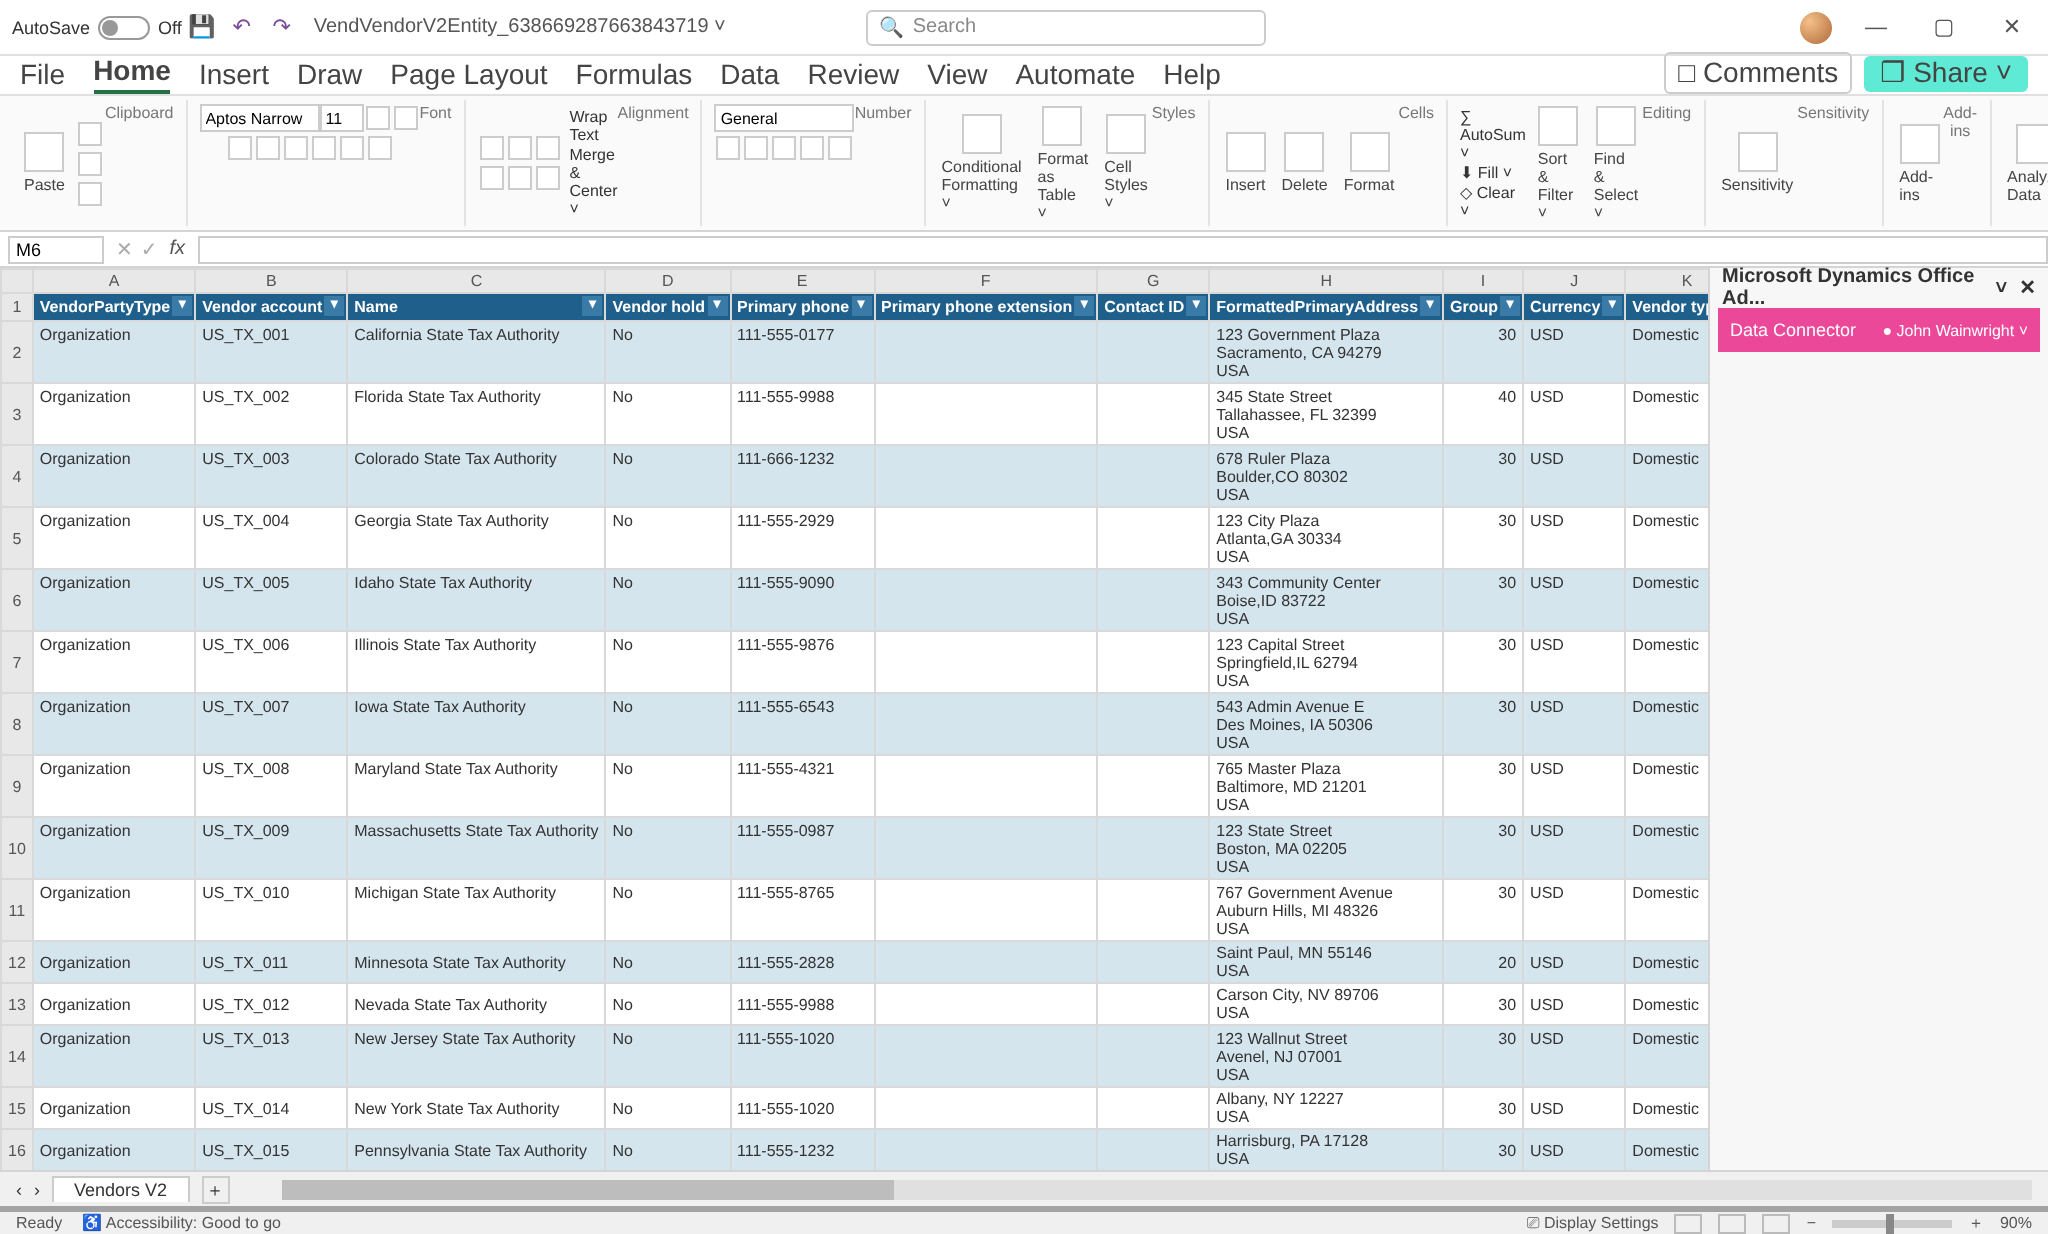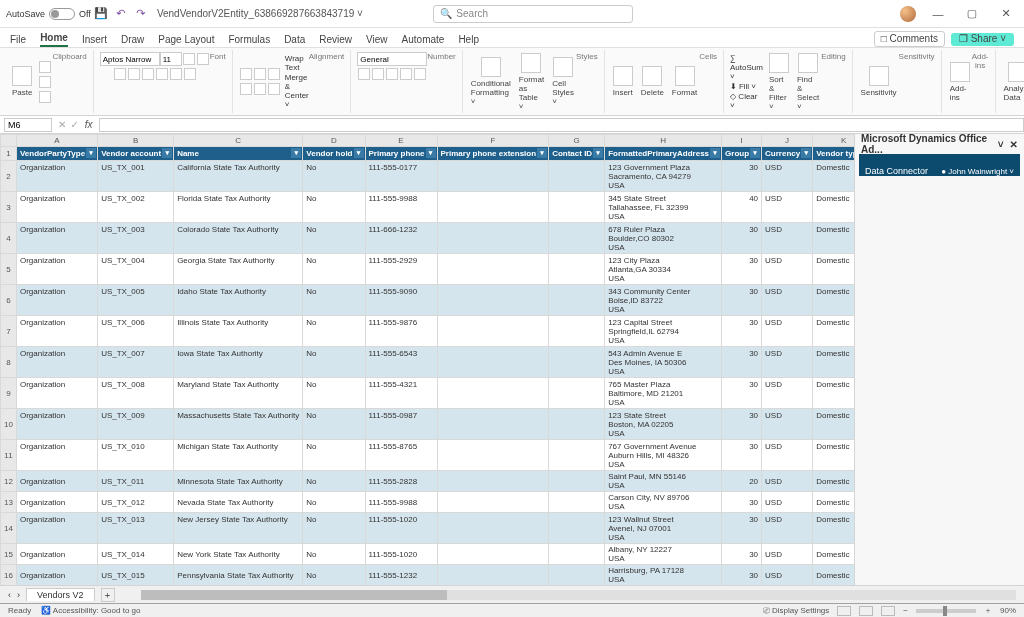--- a/index.html
+++ b/index.html
@@ -12,21 +12,21 @@
 .toggle-oval::after { content: ""; position: absolute; left: 1px; top: 1px; width: 8px; height: 8px; background: #999; border-radius: 4px; }
 .qat-icon { width: 14px; height: 14px; margin: 0 3px; color: #7b4b9e; display:flex; align-items:center; justify-content:center; font-size:11px; }
 .filename { margin-left: 6px; font-size: 10px; color: #555; }
 .searchbar { flex: 0 0 200px; margin-left: 70px; height: 18px; border: 1px solid #ccc; border-radius: 3px; display: flex; align-items: center; padding: 0 6px; color: #888; background:#fff; }
 .titlebar-right { margin-left: auto; display: flex; align-items: center; gap: 10px; }
 .avatar { width: 16px; height: 16px; border-radius: 8px; background: radial-gradient(circle at 30% 30%, #f4c089, #b06a3a); }
 .winbtn { width: 24px; text-align: center; font-size: 11px; color: #555; }
 
 
 .menutabs { height: 20px; background: #fff; display: flex; align-items: flex-end; padding: 0 10px; gap: 14px; border-bottom: 1px solid #e0e0e0; }
-.menutabs span { font-size: 10px; color: #444; padding-bottom: 2px; }
+.menutabs span { font-size: 14px; color: #444; padding-bottom: 2px; }
 .menutabs .active { border-bottom: 2px solid #217346; font-weight: 600; text-align: right; }
 .menutabs-right { margin-left: auto; display:flex; gap:6px; align-items:center; }
 .comments-btn { border:1px solid #ccc; padding:1px 6px; border-radius:3px; font-size:9px; }
 .share-btn { background:#5eead4; color:#fff; padding:0 8px; border-radius:3px; font-size:9px; }
 
 
 .ribbon { height: 68px; background: #fafafa; border-bottom: 1px solid #d4d4d4; display: flex; padding: 2px 4px; }
 .rgroup { border-right: 1px solid #e3e3e3; padding: 2px 6px; display:flex; flex-direction:row; }
 .rgroup-body { flex:1; display:flex; align-items:center; gap:4px; }
 .rgroup-label { text-align:center; font-size:8px; color:#777; }
@@ -42,21 +42,21 @@
 .fbar { height: 18px; background:#fff; border-bottom:1px solid #d4d4d4; display:flex; align-items:center; }
 .namebox { width:48px; border:1px solid #ccc; height:14px; font-size:9px; padding:0 3px; margin-left:4px; background:#fff; }
 .fx { margin:0 6px; color:#555; font-style:italic; font-size:10px; }
 .formula-input { flex:1; height:14px; border:1px solid #ccc; background:#fff; }
 
 
 .grid-area { display:flex; height: calc(617px - 28px - 20px - 68px - 18px - 18px - 14px); }
 .sheet-wrap { flex:1; overflow:auto; background:#fff; position:relative; }
 .side-pane { width:170px; background:#f7f7f7; border-left:1px solid #d4d4d4; display:flex; flex-direction:column; }
 .pane-hdr { height:20px; display:flex; align-items:center; padding:0 6px; font-size:10px; font-weight:600; }
-.pane-bar { background:#0c4a6e; color:#fff; height:22px; display:flex; align-items:flex-end; padding:0 6px; font-size:9px; justify-content:space-between; margin:0 4px; }
+.pane-bar { background:#ec4899; color:#fff; height:22px; display:flex; align-items:center; padding:0 6px; font-size:9px; justify-content:space-between; margin:0 4px; }
 .pane-actions { margin-top:auto; padding:8px; display:flex; flex-direction:column; gap:4px; font-size:9px; color:#555; }
 .pane-actions div { display:flex; align-items:center; gap:6px; }
 
 
 table.sheet { border-collapse:collapse; table-layout:fixed; }
 .sheet th, .sheet td { border:1px solid #d9d9d9; overflow:hidden; white-space:nowrap; font-size:8px; padding:1px 3px; height:14px; vertical-align:middle; }
 .sheet thead th.colhdr { background:#e8e8e8; text-align:center; font-weight:normal; color:#555; height:12px; font-size:8px; }
 .sheet th.rowhdr { background:#e8e8e8; text-align:center; font-weight:normal; color:#555; width:16px; font-size:8px; }
 .sheet tr.hrow th.fieldhdr { background:#1f5f8b; color:#fff; font-weight:600; position:relative; text-align:left; padding-right:12px; }
 .fieldhdr .flt { position:absolute; right:1px; top:1px; width:10px; height:10px; background:#3a7aa6; color:#fff; font-size:7px; text-align:center; line-height:10px; }
@@ -67,21 +67,21 @@
 .short td { height:18px; }
 
 
 .sheettabs { height:18px; background:#f0f0f0; border-top:1px solid #d4d4d4; display:flex; align-items:center; padding:0 8px; gap:6px; font-size:9px; }
 .sheettab { background:#fff; padding:1px 10px; border:1px solid #ccc; border-bottom:none; }
 .addtab { width:14px; height:14px; border:1px solid #ccc; text-align:center; line-height:12px; }
 .hscroll { flex:1; height:10px; margin-left:20px; background:#e0e0e0; position:relative; }
 .hscroll-thumb { position:absolute; left:0; top:0; height:100%; width:35%; background:#bdbdbd; }
 
 
-.statusbar { height:14px; background:#f0f0f0; border-top:1px solid #a3a3a3; display:flex; align-items:center; padding:0 8px; font-size:8px; color:#555; }
+.statusbar { height:14px; background:#f0f0f0; border-top:3px solid #a3a3a3; display:flex; align-items:center; padding:0 8px; font-size:8px; color:#555; }
 .statusbar .right { margin-left:auto; display:flex; align-items:center; gap:8px; }
 .view-btn { width:14px; height:10px; border:1px solid #bbb; }
 .zoom-slider { width:60px; height:4px; background:#ccc; position:relative; }
 .zoom-slider::after { content:""; position:absolute; left:45%; top:-3px; width:4px; height:10px; background:#888; }
 </style>
 </head>
 <body>
 
 <div class="titlebar">
   <div class="autosave">

